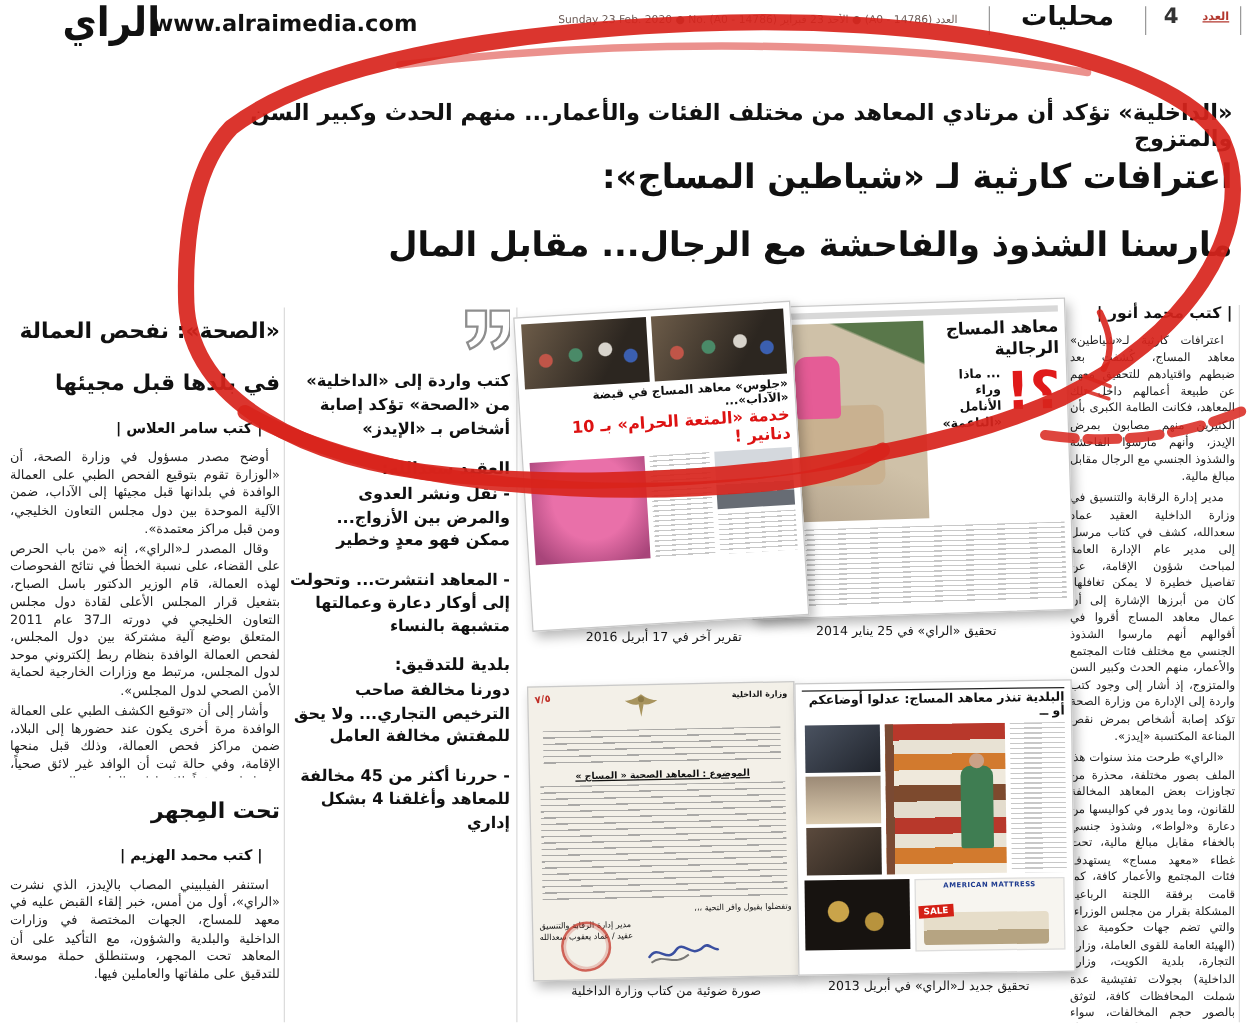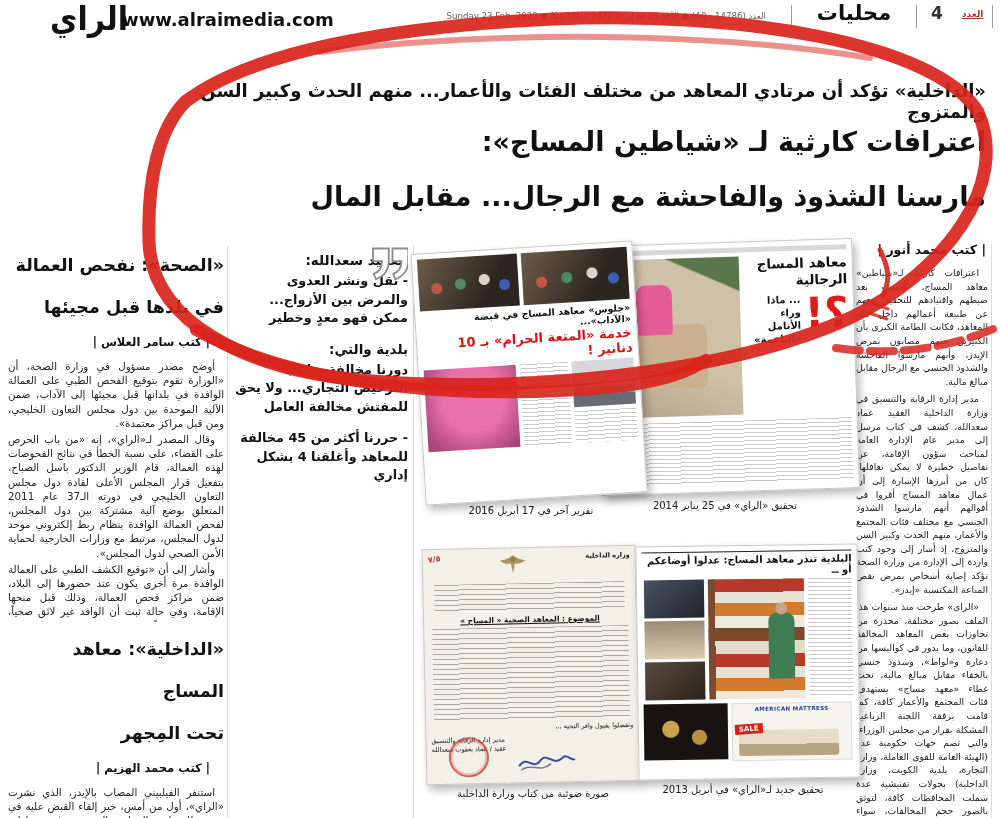--- a/index.html
+++ b/index.html
@@ -122,44 +122,45 @@
 <div class="vrule" style="left:413px;top:246px;height:572px;"></div>
 <div class="vrule" style="left:991px;top:244px;height:574px;"></div>
 
 <div class="abs hl-col rtl">
   <span class="quote-svg">
     <svg width="42" height="35" viewBox="0 0 56 46">
       <path d="M4,3 h21 v17 c0,13 -7,20 -17,24 l-3,-7 c8,-3 11,-9 11,-17 h-12 z" fill="#fff" stroke="#8e8e8e" stroke-width="2.5"></path>
       <path d="M30,3 h21 v17 c0,13 -7,20 -17,24 l-3,-7 c8,-3 11,-9 11,-17 h-12 z" fill="#fff" stroke="#8e8e8e" stroke-width="2.5"></path>
     </svg>
   </span>
+  <div class="hl-intro">كتب واردة إلى «الداخلية» من «الصحة» تؤكد إصابة أشخاص بـ «الإيدز»</div>
   <div class="hl-head">العقيد سعدالله:</div>
   <div class="hl-item">- نقل ونشر العدوى والمرض بين الأزواج... ممكن فهو معدٍ وخطير</div>
-  <div class="hl-head">بلدية والتي:</div>
+  <div class="hl-item">- المعاهد انتشرت... وتحولت إلى أوكار دعارة وعمالتها متشبهة بالنساء</div>
+  <div class="hl-head">بلدية للتدقيق:</div>
   <div class="hl-item">دورنا مخالفة صاحب الترخيص التجاري... ولا يحق للمفتش مخالفة العامل</div>
   <div class="hl-item">- حررنا أكثر من 45 مخالفة للمعاهد وأغلقنا 4 بشكل إداري</div>
 
 </div>
 
 <div class="abs la rtl" style="top:244px;height:378px;overflow:hidden;">
   <div class="la-h">
     <div>«الصحة»: نفحص العمالة</div>
     <div>في بلدها قبل مجيئها</div>
   </div>
   <div class="la-by">| كتب سامر العلاس |</div>
   <div class="la-body">
     <p>أوضح مصدر مسؤول في وزارة الصحة، أن «الوزارة تقوم بتوقيع الفحص الطبي على العمالة الوافدة في بلدانها قبل مجيئها إلى الآداب، ضمن الآلية الموحدة بين دول مجلس التعاون الخليجي، ومن قبل مراكز معتمدة».</p>
     <p>وقال المصدر لـ«الراي»، إنه «من باب الحرص على القضاء، على نسبة الخطأ في نتائج الفحوصات لهذه العمالة، قام الوزير الدكتور باسل الصباح، بتفعيل قرار المجلس الأعلى لقادة دول مجلس التعاون الخليجي في دورته الـ37 عام 2011 المتعلق بوضع آلية مشتركة بين دول المجلس، لفحص العمالة الوافدة بنظام ربط إلكتروني موحد لدول المجلس، مرتبط مع وزارات الخارجية لحماية الأمن الصحي لدول المجلس».</p>
     <p>وأشار إلى أن «توقيع الكشف الطبي على العمالة الوافدة مرة أخرى يكون عند حضورها إلى البلاد، ضمن مراكز فحص العمالة، وذلك قبل منحها الإقامة، وفي حالة ثبت أن الوافد غير لائق صحياً، يتم إبعاده، وفقاً للإجراءات القانونية المتبعة بهذه الحالات».</p>
   </div>
 </div>
 
 <div class="abs la rtl" style="top:628px;height:190px;overflow:hidden;">
   <div class="la-h">
-    <div>«الداخلية»: معاهد المساج</div>
     <div>تحت المِجهر</div>
   </div>
   <div class="la-by">| كتب محمد الهزيم |</div>
   <div class="la-body">
     <p>استنفر الفيلبيني المصاب بالإيدز، الذي نشرت «الراي»، أول من أمس، خبر إلقاء القبض عليه في معهد للمساج، الجهات المختصة في وزارات الداخلية والبلدية والشؤون، مع التأكيد على أن المعاهد تحت المجهر، وستنطلق حملة موسعة للتدقيق على ملفاتها والعاملين فيها.</p>
 
   </div>
 </div>
 
 <div class="clip" style="left:418px;top:247px;width:222px;height:252px;transform:rotate(-3.5deg);z-index:3;">

